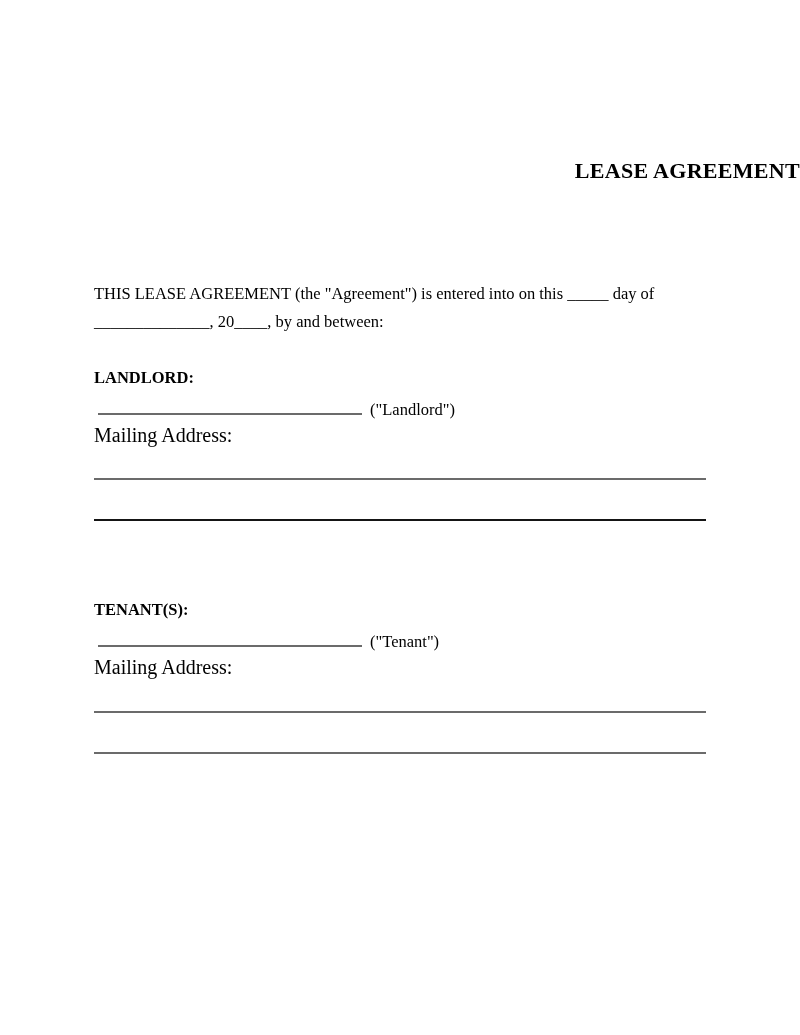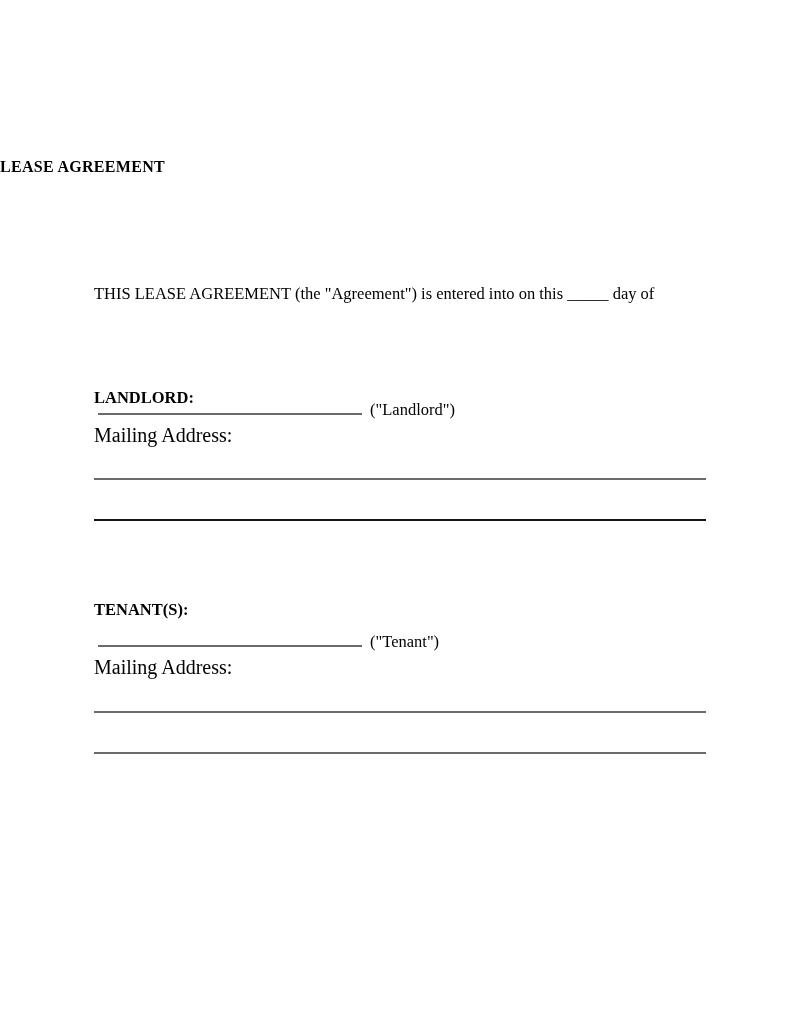--- a/index.html
+++ b/index.html
@@ -14,22 +14,22 @@
     background: #ffffff;
     font-family: "Liberation Serif", "DejaVu Serif", serif;
     color: #000000;
     overflow: hidden;
   }
   .doc-title {
     position: absolute;
     left: 0;
     top: 158px;
     width: 800px;
-    text-align: left;
-    font-size: 16px;
+    text-align: right;
+    font-size: 22px;
     font-weight: bold;
     letter-spacing: 0.3px;
   }
   .body-block {
     position: absolute;
     left: 94px;
     width: 614px;
   }
   .para {
     font-size: 16.5px;
@@ -82,23 +82,24 @@
 </style>
 </head>
 <body>
 
 <div class="page">
 
   <div class="doc-title">LEASE AGREEMENT</div>
 
   <div class="body-block" style="top: 280px;">
     <div class="para">THIS LEASE AGREEMENT (the "Agreement") is entered into on this _____ day of</div>
+    <div class="para">______________, 20____, by and between:</div>
   </div>
 
-  <div class="body-block" style="top: 366px; margin-top: 20px;">
+  <div class="body-block" style="top: 366px;">
     <div class="section-label">LANDLORD:</div>
   </div>
 
   <div class="body-block" style="top: 394px;">
     <div class="sig-row">
       <span class="sig-rule"></span>
       <span class="sig-caption">("Landlord")</span>
     </div>
   </div>
 

